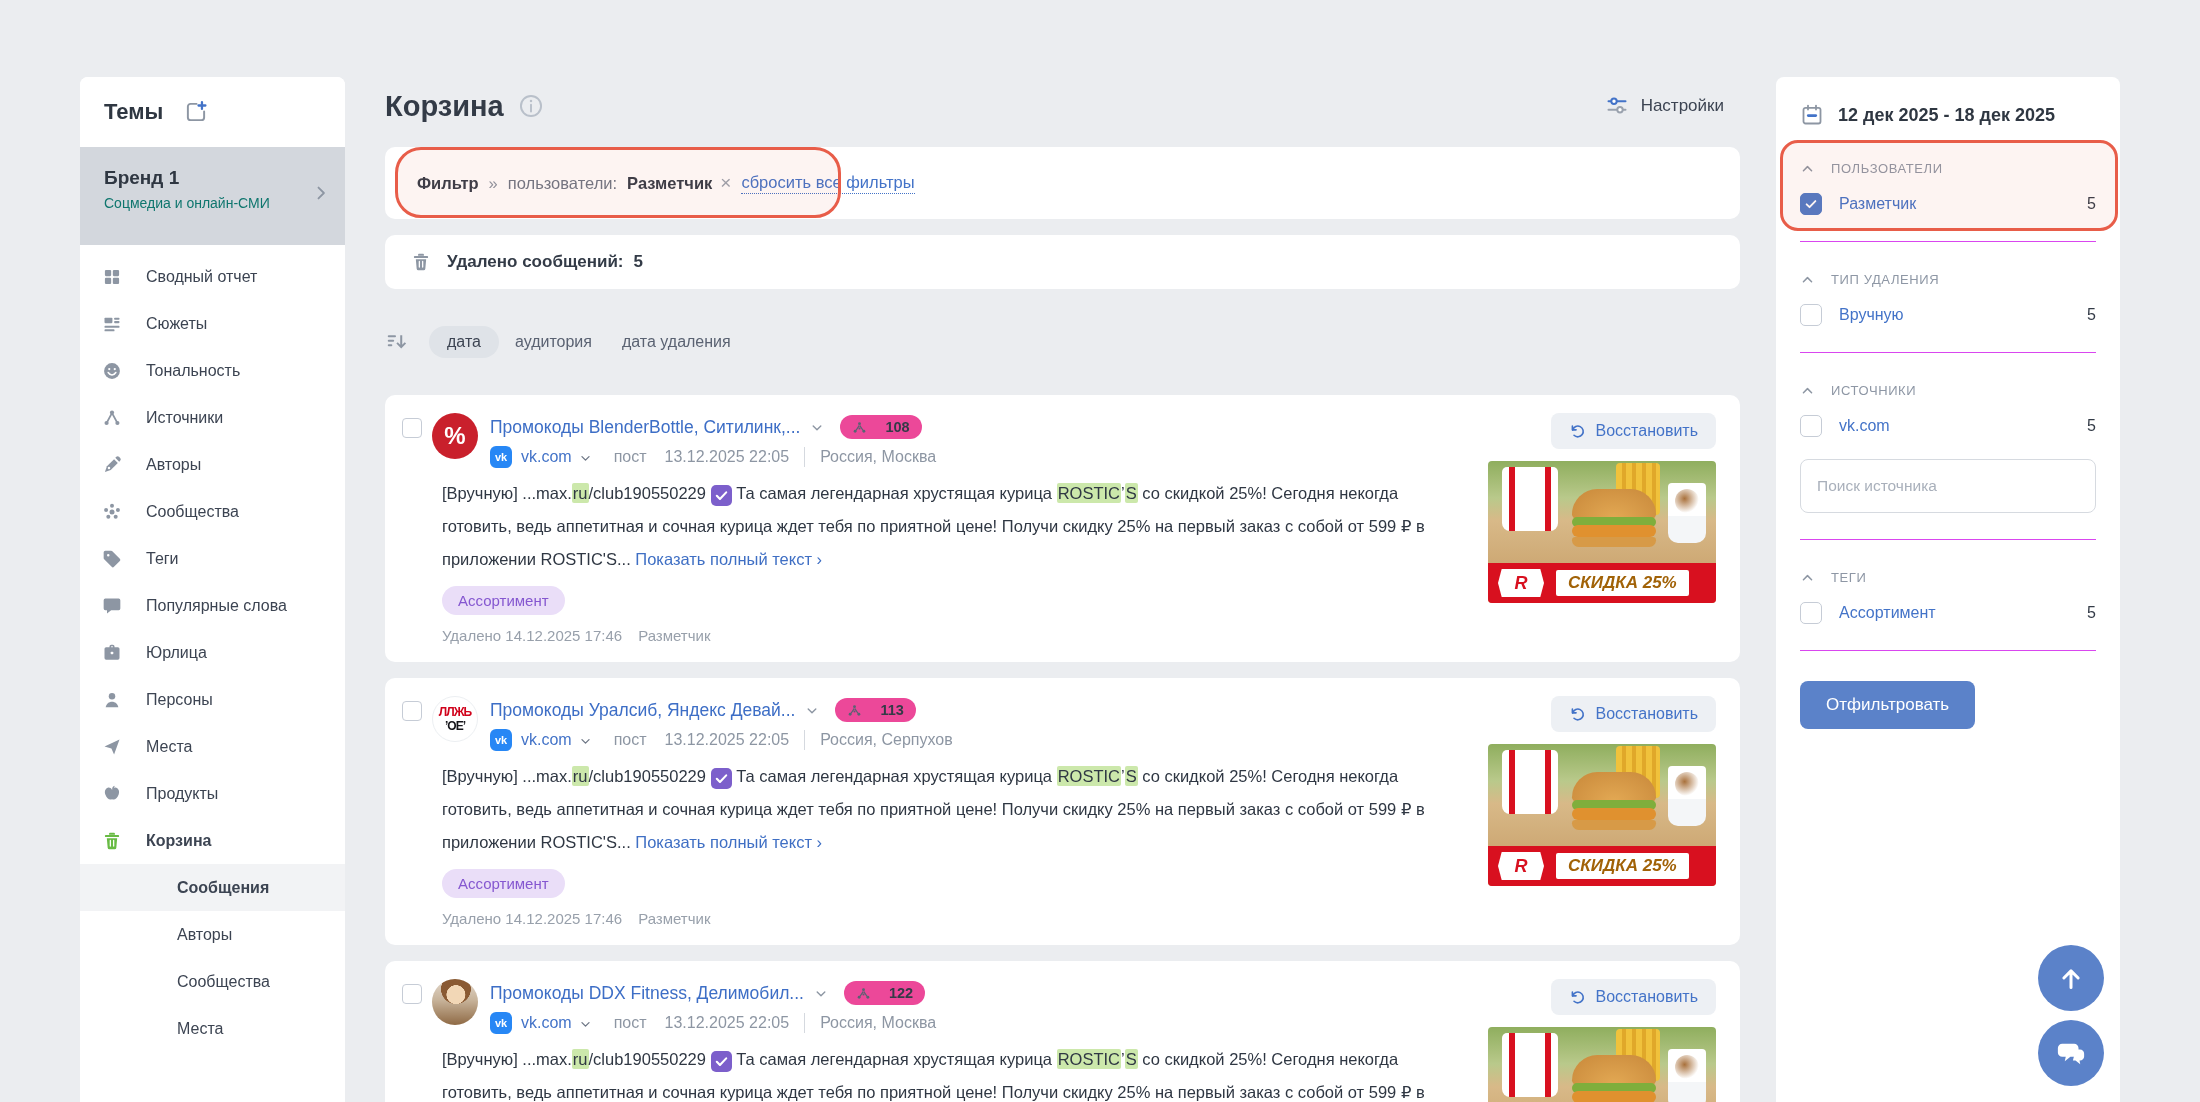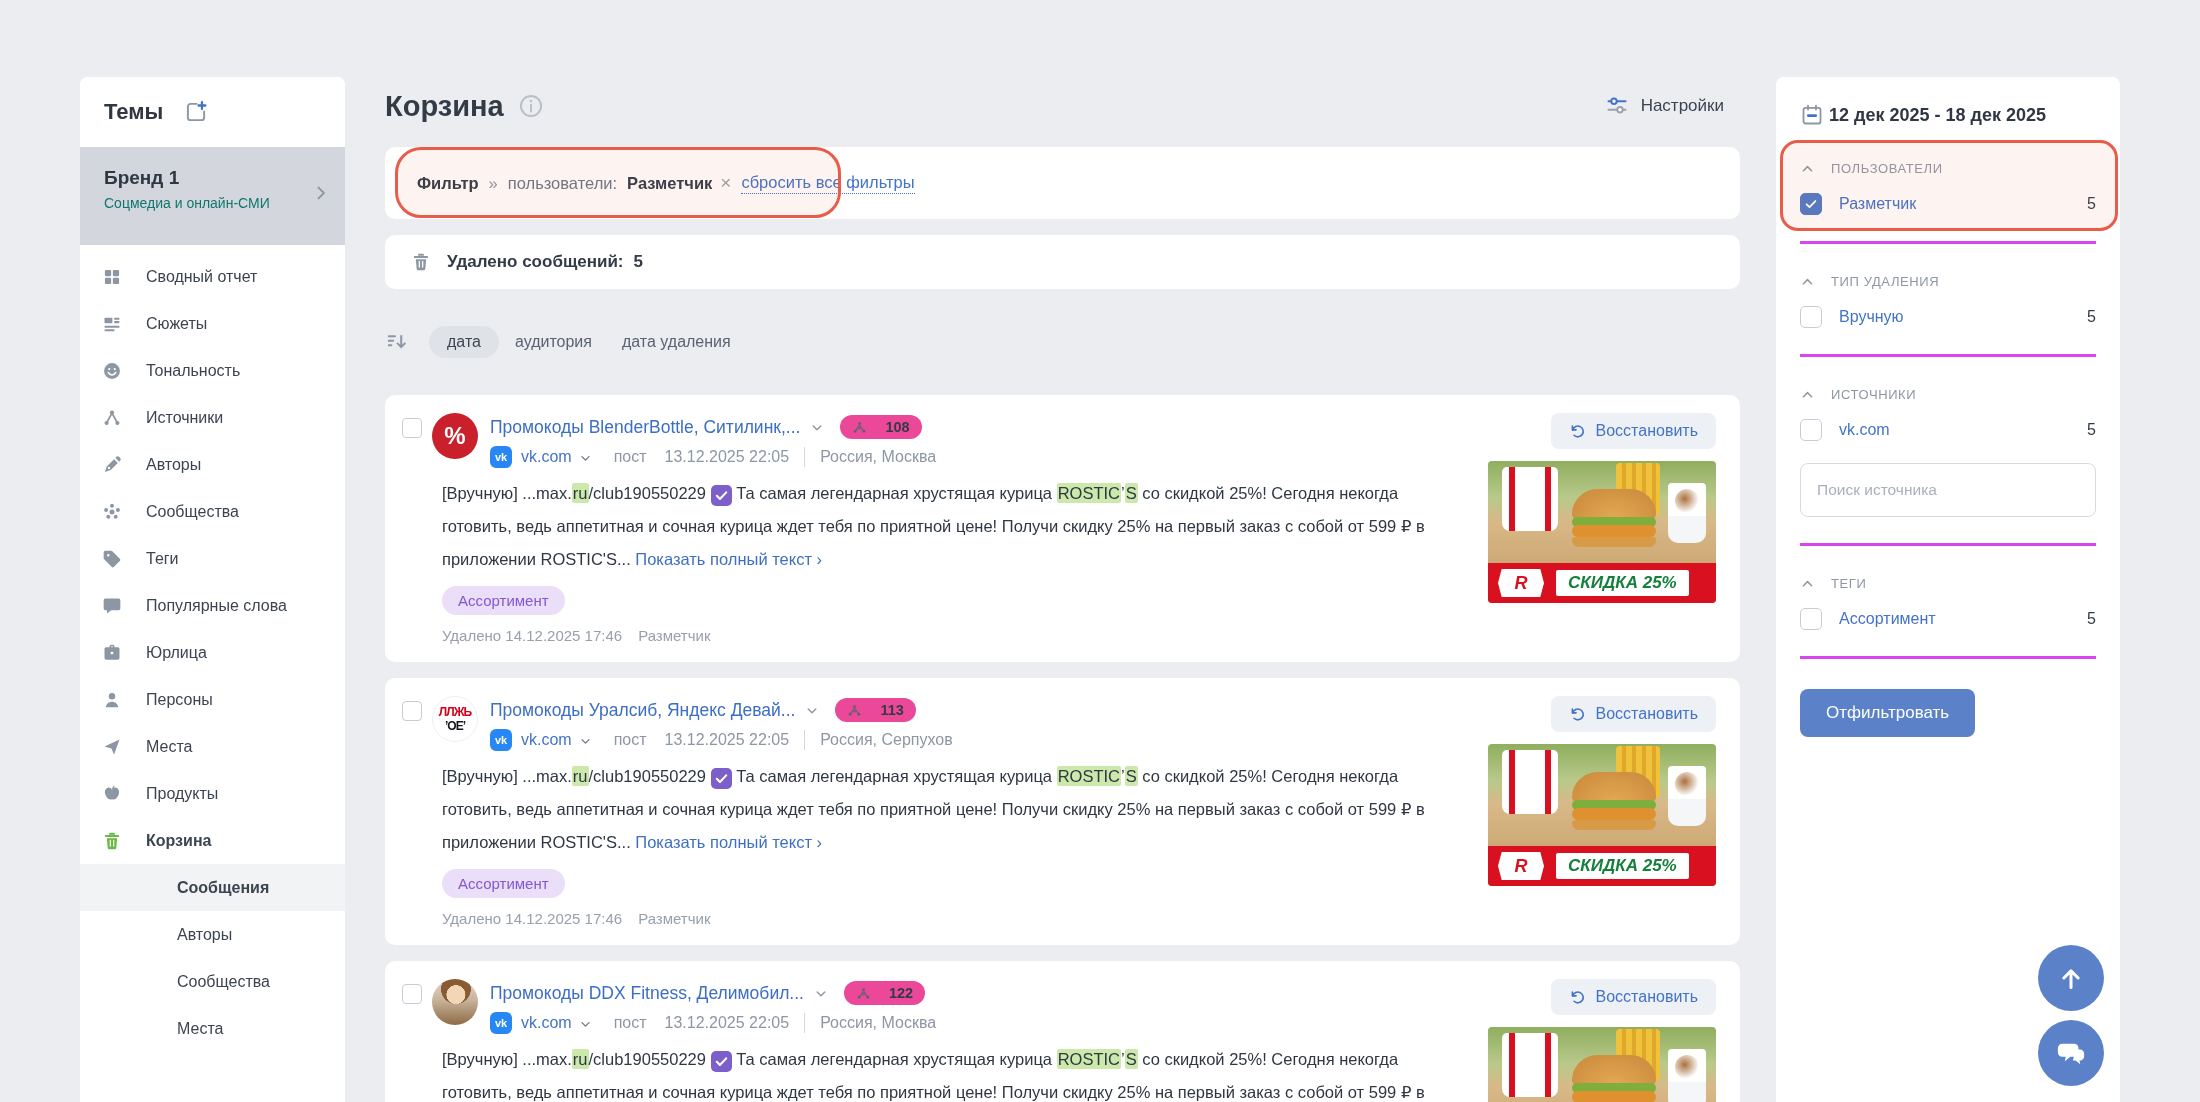--- a/index.html
+++ b/index.html
@@ -104,28 +104,28 @@
   .thumb .fries { position:absolute; right:56px; top:2px; width:44px; height:52px; background:repeating-linear-gradient(90deg,#f0c23c 0 6px,#e0a82a 6px 10px); border-radius:4px; }
   .thumb .burger { position:absolute; left:84px; top:28px; width:84px; height:58px; }
   .thumb .burger .bun-top { position:absolute; top:0; width:84px; height:30px; background:radial-gradient(ellipse at 50% 100%, #e3a954, #c8883a); border-radius:42px 42px 8px 8px; }
   .thumb .burger .lettuce { position:absolute; top:28px; width:84px; height:10px; background:#7fae3c; border-radius:5px; }
   .thumb .burger .patty { position:absolute; top:36px; width:84px; height:12px; background:#e0912f; border-radius:6px; }
   .thumb .burger .bun-bot { position:absolute; top:48px; width:84px; height:10px; background:#d79a47; border-radius:4px 4px 8px 8px; }
   .thumb .icecream { position:absolute; right:10px; top:22px; width:38px; height:60px; background:linear-gradient(180deg,#fff 0 55%,#f4f6f8 55%); border-radius:4px 4px 10px 10px; }
   .thumb .icecream::after { content:""; position:absolute; left:7px; top:6px; width:24px; height:24px; border-radius:50%; background:radial-gradient(circle at 40% 40%, #a9713c, #fff 70%); }
   .thumb-strip { position:absolute; left:0; bottom:0; width:100%; height:40px; background:#d8101f; display:flex; align-items:center; }
   .thumb-logo { width:46px; height:28px; background:#fff; margin-left:10px; border-radius:3px; color:#d8101f; font-weight:bold; font-size:18px; font-style:italic; display:flex; align-items:center; justify-content:center; clip-path:polygon(8% 0,92% 0,100% 50%,92% 100%,8% 100%,0 50%); }
-  .thumb-disc { margin-left:12px; background:#fff; color:#15803d; font-weight:bold; font-style:italic; font-size:17px; padding:3px 12px; border-radius:2px; white-space:nowrap; }
+  .thumb-disc { margin-left:12px; background:#fff; color:#a16207; font-weight:bold; font-style:italic; font-size:17px; padding:3px 12px; border-radius:2px; white-space:nowrap; }
 
   
   .rightbar { position:absolute; left:1776px; top:77px; width:344px; height:1025px; background:#fff; border-radius:8px 8px 0 0; padding:26px 24px 0; }
-  .date-row { display:flex; align-items:center; gap:5px; cursor:pointer; }
+  .date-row { display:flex; align-items:center; gap:14px; cursor:pointer; }
   .cal-icon { width:24px; height:24px; color:#8d96a3; }
   .date-text { font-size:18px; font-weight:bold; color:#2f3742; }
-  .rb-section { padding:30px 0 26px; border-bottom:3px solid #d946ef; }
+  .rb-section { padding:30px 0 26px; border-bottom:1px solid #d946ef; }
   .rb-section.first { padding-top:34px; }
   .rb-title-row { display:flex; align-items:center; gap:16px; cursor:pointer; }
   .rb-chev { width:15px; height:15px; color:#8d96a3; }
   .rb-title { font-size:13px; color:#8e97a5; letter-spacing:.6px; }
   .rb-item { display:flex; align-items:center; margin-top:17px; }
   .rb-cb { width:22px; height:22px; border:1.5px solid #c6ccd6; border-radius:5px; background:#fff; cursor:pointer; flex:none; padding:3px; }
   .rb-cb.checked { background:#4f7ac8; border-color:#4f7ac8; }
   .rb-cb svg { visibility:hidden; }
   .rb-cb.checked svg { visibility:visible; }
   .rb-label { font-size:16px; color:#4373c8; margin-left:17px; cursor:pointer; }

